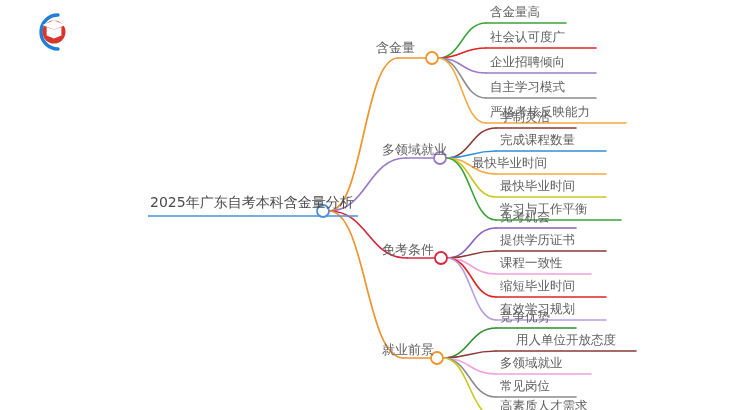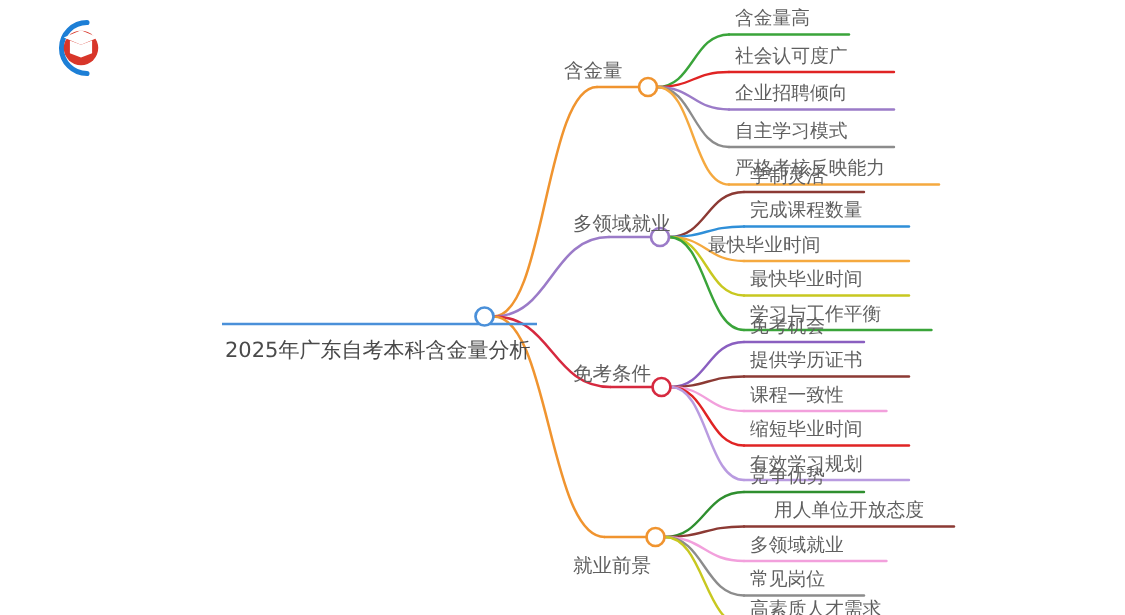--- a/index.html
+++ b/index.html
@@ -156,38 +156,38 @@
   <g id="nodes">
       <circle cx="323" cy="211" r="6" fill="#ffffff" stroke="#4a90d9" stroke-width="1.8"></circle>
       <circle cx="432" cy="58" r="6" fill="#ffffff" stroke="#f0942f" stroke-width="1.8"></circle>
       <circle cx="440" cy="158" r="6" fill="#ffffff" stroke="#9b7bc8" stroke-width="1.8"></circle>
       <circle cx="441" cy="258" r="6" fill="#ffffff" stroke="#d6293f" stroke-width="1.8"></circle>
       <circle cx="437" cy="358" r="6" fill="#ffffff" stroke="#f0942f" stroke-width="1.8"></circle>
     </g>
 </svg>
 
 <div id="labels">
-    <div class="node-label root-label" style="left: 150px; top: 195px; margin-top: 32px;">2025年广东自考本科含金量分析</div>
+    <div class="node-label root-label" style="left: 150px; top: 195px;">2025年广东自考本科含金量分析</div>
     <div class="node-label branch-label" style="left: 376px; top: 41px;">含金量</div>
     <div class="node-label leaf-label" style="left: 490px; top: 6px;">含金量高</div>
     <div class="node-label leaf-label" style="left: 490px; top: 31px;">社会认可度广</div>
     <div class="node-label leaf-label" style="left: 490px; top: 56px;">企业招聘倾向</div>
     <div class="node-label leaf-label" style="left: 490px; top: 81px;">自主学习模式</div>
     <div class="node-label leaf-label" style="left: 490px; top: 106px; text-align: center;">严格考核反映能力</div>
     <div class="node-label branch-label" style="left: 382px; top: 143px;">多领域就业</div>
     <div class="node-label leaf-label" style="left: 500px; top: 111px;">学制灵活</div>
     <div class="node-label leaf-label" style="left: 500px; top: 134px;">完成课程数量</div>
     <div class="node-label leaf-label" style="left: 472px; top: 157px;">最快毕业时间</div>
     <div class="node-label leaf-label" style="left: 500px; top: 180px;">最快毕业时间</div>
     <div class="node-label leaf-label" style="left: 500px; top: 203px;">学习与工作平衡</div>
     <div class="node-label branch-label" style="left: 382px; top: 243px;">免考条件</div>
     <div class="node-label leaf-label" style="left: 500px; top: 211px;">免考机会</div>
     <div class="node-label leaf-label" style="left: 500px; top: 234px;">提供学历证书</div>
     <div class="node-label leaf-label" style="left: 500px; top: 257px;">课程一致性</div>
     <div class="node-label leaf-label" style="left: 500px; top: 280px;">缩短毕业时间</div>
     <div class="node-label leaf-label" style="left: 500px; top: 303px;">有效学习规划</div>
-    <div class="node-label branch-label" style="left: 382px; top: 343px; margin-top: 28px;">就业前景</div>
+    <div class="node-label branch-label" style="left: 382px; top: 343px;">就业前景</div>
     <div class="node-label leaf-label" style="left: 500px; top: 311px;">竞争优势</div>
     <div class="node-label leaf-label" style="left: 500px; top: 334px; margin-left: 16px;">用人单位开放态度</div>
     <div class="node-label leaf-label" style="left: 500px; top: 357px;">多领域就业</div>
     <div class="node-label leaf-label" style="left: 500px; top: 380px;">常见岗位</div>
     <div class="node-label leaf-label" style="left: 500px; top: 400px;">高素质人才需求</div>
   </div>
 
 </body></html>

